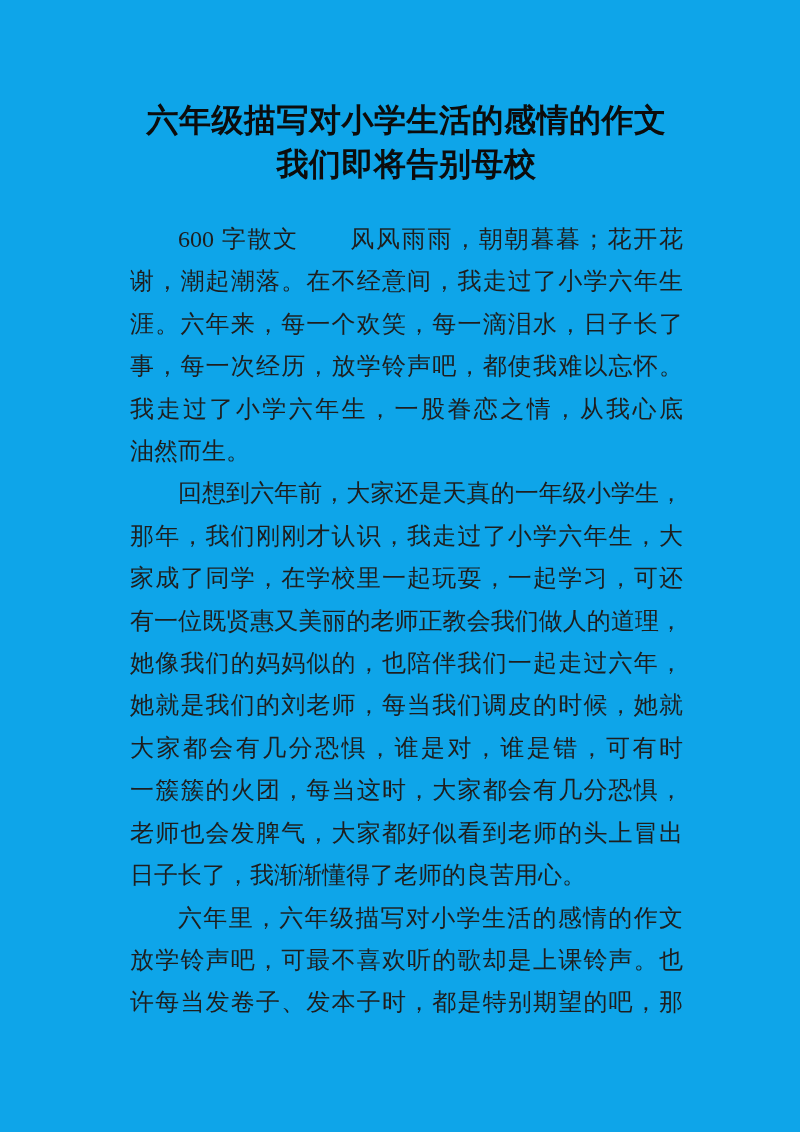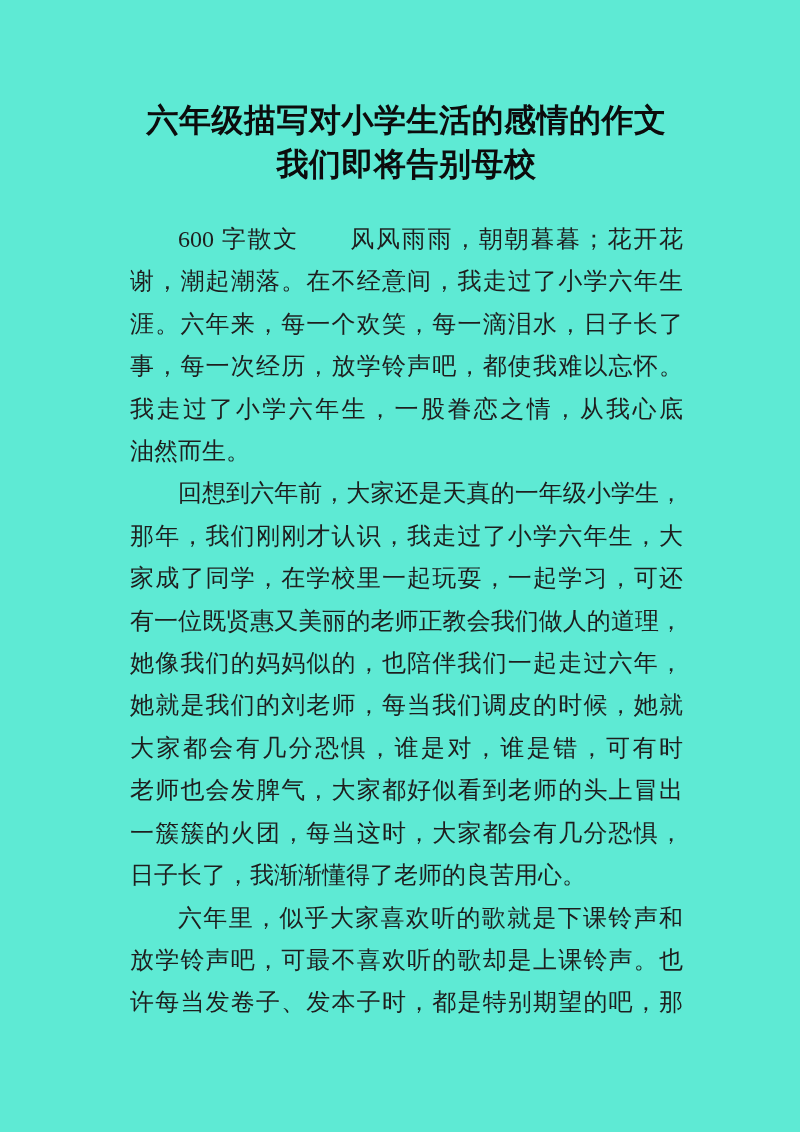--- a/index.html
+++ b/index.html
@@ -4,21 +4,21 @@
 <style>
   html, body {
     margin: 0;
     padding: 0;
     background: #ffffff;
   }
   .page {
     position: relative;
     width: 800px;
     height: 1132px;
-    background: #5eead4;
+    background: #0ea5e9;
     overflow: hidden;
   }
   .content {
     position: absolute;
     left: 130px;
     top: 0;
     width: 553px;
   }
   .title {
     margin: 98px 0 0 0;
@@ -80,26 +80,26 @@
       </div>
 
       <div class="para">
         <div class="ln ind">回想到六年前，大家还是天真的一年级小学生，</div>
         <div class="ln">那年，我们刚刚才认识，我走过了小学六年生，大</div>
         <div class="ln">家成了同学，在学校里一起玩耍，一起学习，可还</div>
         <div class="ln">有一位既贤惠又美丽的老师正教会我们做人的道理，</div>
         <div class="ln">她像我们的妈妈似的，也陪伴我们一起走过六年，</div>
         <div class="ln">她就是我们的刘老师，每当我们调皮的时候，她就</div>
         <div class="ln">大家都会有几分恐惧，谁是对，谁是错，可有时</div>
+        <div class="ln">一簇簇的火团，每当这时，大家都会有几分恐惧，</div>
         <div class="ln">老师也会发脾气，大家都好似看到老师的头上冒出</div>
-        <div class="ln">一簇簇的火团，每当这时，大家都会有几分恐惧，</div>
         <div class="ln end">日子长了，我渐渐懂得了老师的良苦用心。</div>
       </div>
 
       <div class="para">
-        <div class="ln ind">六年里，似乎大家喜欢听的歌就是下课铃声和</div>
+        <div class="ln ind">六年里，六年级描写对小学生活的感情的作文</div>
         <div class="ln">放学铃声吧，可最不喜欢听的歌却是上课铃声。也</div>
         <div class="ln">许每当发卷子、发本子时，都是特别期望的吧，那</div>
       </div>
 
     </div>
   </div>
 </div>
 
 </body></html>

